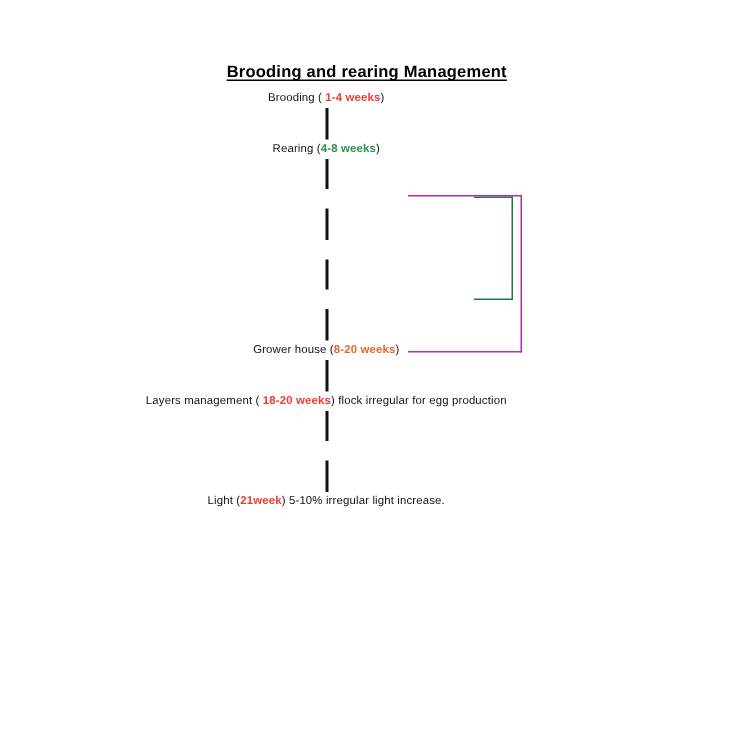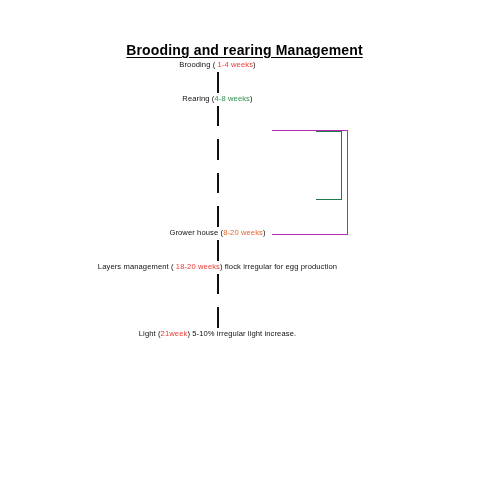--- a/index.html
+++ b/index.html
@@ -18,21 +18,21 @@
     width: 489px;
     height: 489px;
     background: #ffffff;
   }
   .title {
     position: absolute;
     left: 0;
     right: 0;
     top: 42px;
     text-align: center;
-    font-size: 14px;
+    font-size: 11px;
     font-weight: bold;
     color: #000000;
     letter-spacing: 0.15px;
   }
   .title span.u {
     text-decoration: underline;
     text-underline-offset: 2px;
   }
   .row {
     position: absolute;
@@ -46,21 +46,21 @@
   }
   .row .inner {
     display: inline-block;
     position: relative;
   }
   
   .row-shift {
     position: relative;
     left: -27px;
   }
-  .hl { font-weight: normal; }
+  .hl { font-weight: bold; }
 
   .connector {
     position: absolute;
     width: 2.4px;
     background: #111111;
     left: 217px;
   }
 
   
   .bracket-green {

